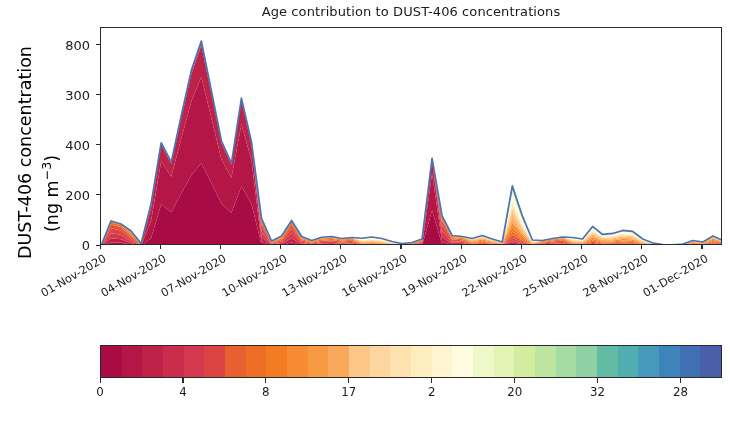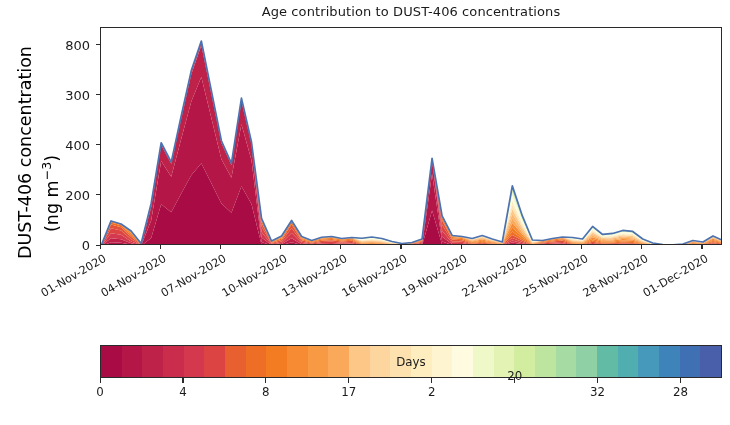--- a/index.html
+++ b/index.html
@@ -149,33 +149,32 @@
       <div class="cb-seg" style="background: rgb(190, 229, 160);"></div>
       <div class="cb-seg" style="background: rgb(167, 219, 164);"></div>
       <div class="cb-seg" style="background: rgb(143, 208, 164);"></div>
       <div class="cb-seg" style="background: rgb(98, 187, 165);"></div>
       <div class="cb-seg" style="background: rgb(81, 174, 176);"></div>
       <div class="cb-seg" style="background: rgb(70, 153, 187);"></div>
       <div class="cb-seg" style="background: rgb(62, 132, 187);"></div>
       <div class="cb-seg" style="background: rgb(64, 112, 180);"></div>
       <div class="cb-seg" style="background: rgb(74, 95, 170);"></div>
     </div>
-  <div id="cbar-title">Days</div>
   <div id="cbtick-layer">
       <div class="cbtick-mark" style="left: 99.5px; top: 378px;"></div>
       <div class="cbtick-label" style="left: 100px; top: 385px;">0</div>
       <div class="cbtick-mark" style="left: 182.433px; top: 378px;"></div>
       <div class="cbtick-label" style="left: 182.933px; top: 385px;">4</div>
       <div class="cbtick-mark" style="left: 265.367px; top: 378px;"></div>
       <div class="cbtick-label" style="left: 265.867px; top: 385px;">8</div>
       <div class="cbtick-mark" style="left: 348.3px; top: 378px;"></div>
       <div class="cbtick-label" style="left: 348.8px; top: 385px;">17</div>
       <div class="cbtick-mark" style="left: 431.233px; top: 378px;"></div>
       <div class="cbtick-label" style="left: 431.733px; top: 385px;">2</div>
       <div class="cbtick-mark" style="left: 514.167px; top: 378px;"></div>
-      <div class="cbtick-label" style="left: 514.667px; top: 369px;">20</div>
+      <div class="cbtick-label" style="left: 514.667px; top: 385px;">20</div>
       <div class="cbtick-mark" style="left: 597.1px; top: 378px;"></div>
       <div class="cbtick-label" style="left: 597.6px; top: 385px;">32</div>
       <div class="cbtick-mark" style="left: 680.033px; top: 378px;"></div>
       <div class="cbtick-label" style="left: 680.533px; top: 385px;">28</div>
     </div>
 
 </div>
 
 </body></html>

